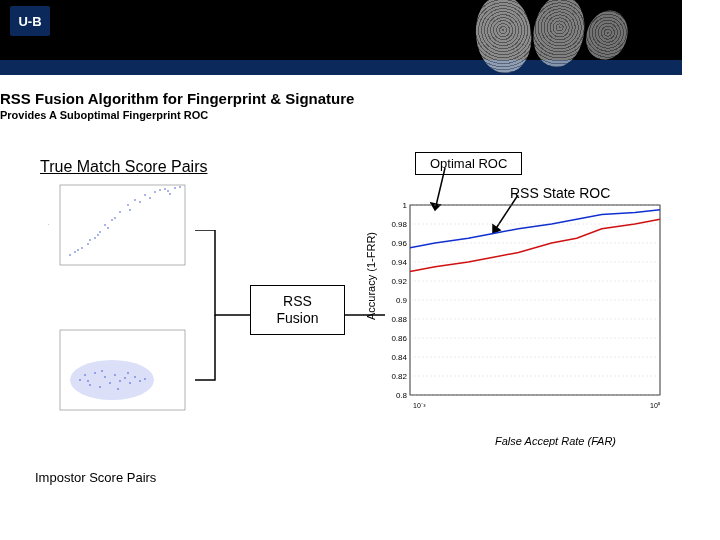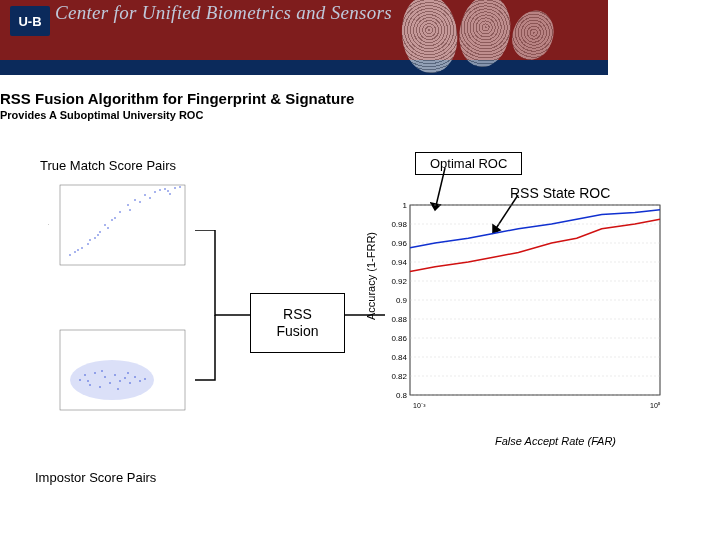--- a/index.html
+++ b/index.html
@@ -1,71 +1,70 @@
 <!DOCTYPE html>
 <html><head>
 <meta charset="utf-8">
 <style>
   * { margin: 0; padding: 0; box-sizing: border-box; }
   body { width: 720px; height: 540px; font-family: Arial, sans-serif; background: #fff; position: relative; overflow: hidden; }
   
-  .banner { width: 608px; height: 75px; background: #7f1d1d; position: relative; border-bottom: 15px solid #0b2a5b; text-align: right; }
+  .banner { width: 682px; height: 75px; background: #000000; position: relative; border-bottom: 15px solid #0b2a5b; text-align: right; }
   .banner-logo { position: absolute; left: 10px; top: 6px; display: flex; align-items: center; }
   .logo-box { width: 40px; height: 30px; background: #0b2a5b; color: #fff; font-weight: bold; font-size: 13px; display: flex; align-items: center; justify-content: center; border-radius: 2px; }
   .banner-text { position: absolute; left: 55px; top: 2px; }
   .banner-title { color: #bfc8da; font-family: "Georgia", serif; font-style: italic; font-size: 19px; letter-spacing: 0.3px; }
   .banner-sub { color: #99a0b0; font-size: 9px; margin-top: 1px; font-family: Arial; }
   .fingerprints { position: absolute; right: 55px; top: -5px; display:flex; gap: 3px;}
   .fp { width: 55px; height: 78px; border-radius: 50% 50% 48% 48%; background: repeating-radial-gradient(circle at 50% 45%, #999 0 1px, #fff 1px 3px); opacity: 0.55; transform: rotate(-6deg); }
   .fp2 { width: 50px; height: 72px; transform: rotate(10deg); opacity:0.5; }
   .fp3 { width: 40px; height: 50px; transform: rotate(20deg); opacity:0.45; margin-top: 15px;}
   
   .heading { text-align: left; margin-top: 15px; }
   .h1 { font-size: 15px; font-weight: bold; font-family: Verdana, Arial; }
   .h2 { font-size: 11px; font-weight: bold; font-family: Verdana, Arial; margin-top: 2px; }
   
-  .true-label { position: absolute; left: 40px; top: 158px; font-size: 13px; }
+  .true-label { position: absolute; left: 40px; top: 158px; font-size: 16px; text-decoration: underline; }
   .optimal-box { position: absolute; left: 415px; top: 152px; border: 1px solid #000; padding: 3px 14px; font-size: 13px; background: #fff; }
   .rssroc-label { position: absolute; left: 510px; top: 185px; font-size: 14px; }
   
   .scatter { position: absolute; left: 40px; width: 155px; height: 105px; border: 0; }
   .scatter1 { top: 180px; }
   .scatter2 { top: 325px; }
   .imp-label { position: absolute; left: 35px; top: 470px; font-size: 13px; }
   
   .connector { position: absolute; stroke: #000; stroke-width: 1.5; fill: none; }
   
-  .rss-box { position: absolute; left: 250px; top: 285px; width: 95px; height: 60px; border: 1.5px solid #000; display:flex; align-items:center; justify-content:center; text-align:center; font-size: 14px; line-height: 1.2; background:#fff;margin-top:8px; }
+  .rss-box { position: absolute; left: 250px; top: 285px; width: 95px; height: 50px; border: 1.5px solid #000; display:flex; align-items:center; justify-content:center; text-align:center; font-size: 14px; line-height: 1.2; background:#fff; }
   
   .roc { position: absolute; left: 385px; top: 200px; width: 285px; height: 215px; }
   .yaxis-label { position: absolute; left: 365px; top: 320px; font-size: 11px; transform: rotate(-90deg); transform-origin: left top; }
   .xaxis-label { position: absolute; left: 495px; top: 435px; font-size: 11px; font-style: italic; }
   
   .arrow { position: absolute; stroke:#000; stroke-width:1.5; fill:#000; }
 </style>
 </head>
 <body>
 
 <div class="banner">
   <div class="banner-logo">
     <div class="logo-box">U-B</div>
   </div>
   <div class="banner-text">
-    <div class="banner-title">Center for Unified Biometrics and Sensors</div>
   </div>
   <div class="fingerprints">
     <div class="fp"></div>
     <div class="fp fp2"></div>
     <div class="fp fp3"></div>
   </div>
 </div>
 
 <div class="heading">
   <div class="h1">RSS Fusion Algorithm for Fingerprint &amp; Signature</div>
-  <div class="h2">Provides A Suboptimal University ROC</div>
+  <div class="h2">Provides A Suboptimal Fingerprint ROC</div>
 </div>
 
 <div class="true-label">True Match Score Pairs</div>
 <div class="imp-label">Impostor Score Pairs</div>
 
 <div class="optimal-box">Optimal ROC</div>
 <div class="rssroc-label">RSS State ROC</div>
 
 <svg class="scatter scatter1" viewBox="0 0 155 105">
   <rect x="20" y="5" width="125" height="80" fill="none" stroke="#666" stroke-width="0.5"></rect>

